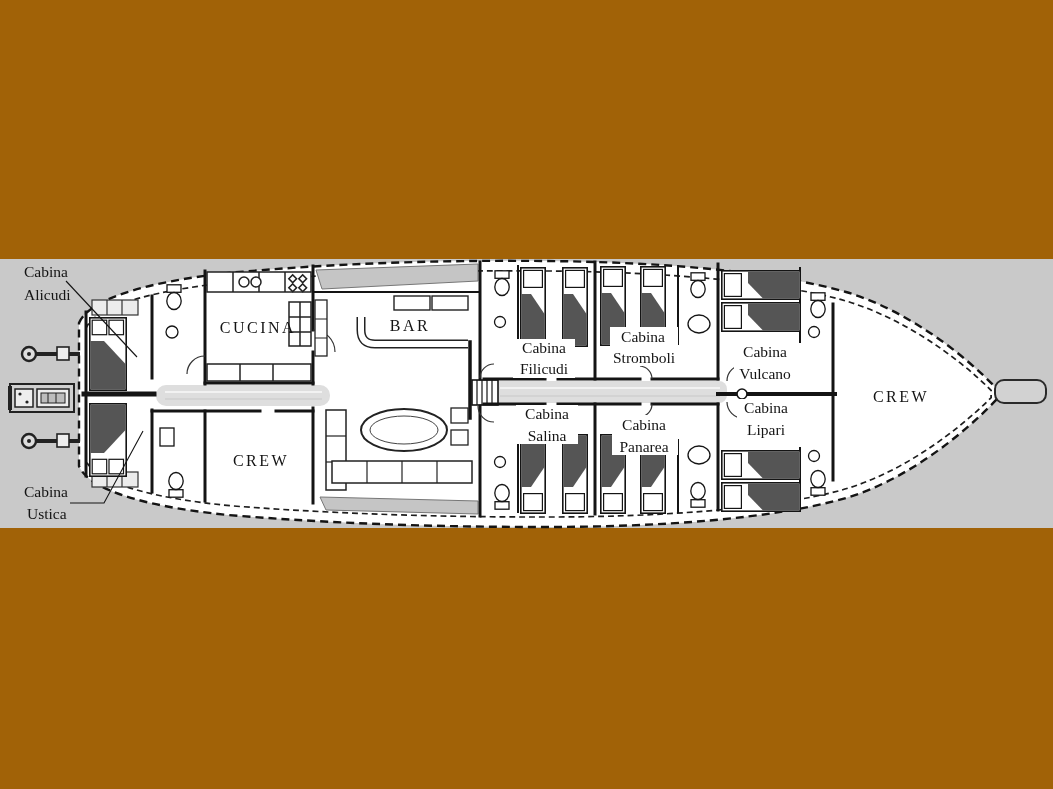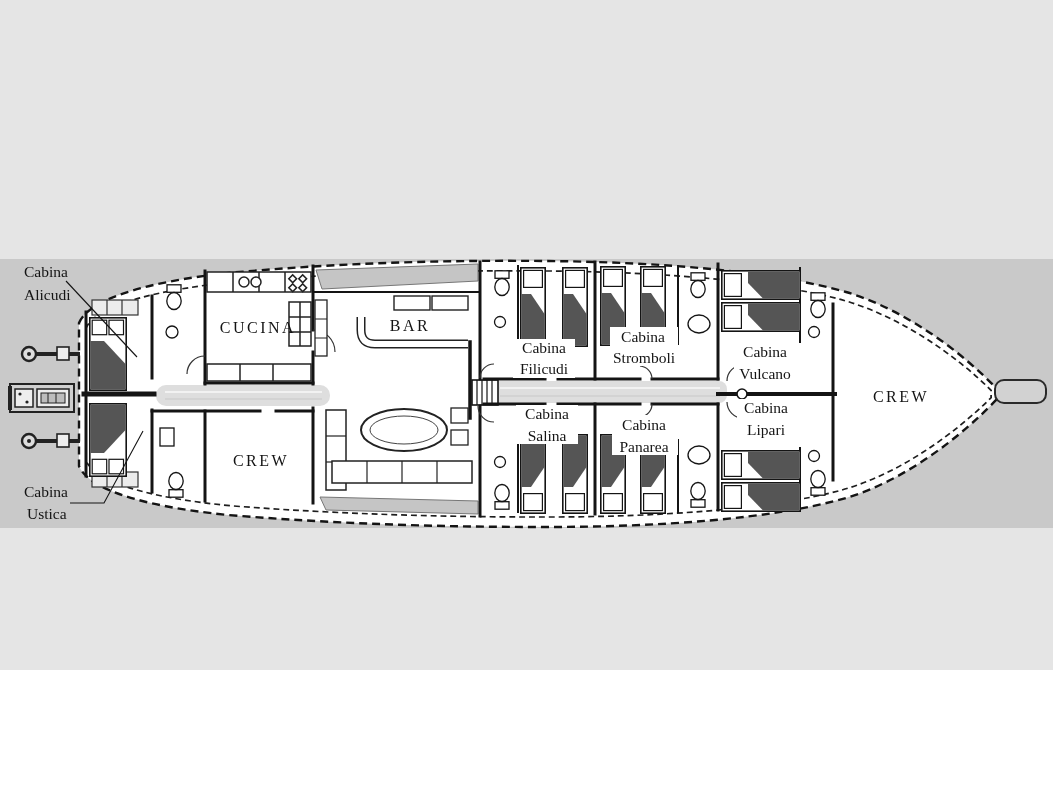--- a/index.html
+++ b/index.html
@@ -1,16 +1,16 @@
 <!DOCTYPE html>
 <html><head>
 <meta charset="utf-8">
 <style>
   html,body{margin:0;padding:0;background:#ffffff;}
-  .page{position:relative;width:1053px;height:670px;background:#e5e5e5;overflow:hidden;
+  .page{position:relative;width:1053px;height:789px;background:#a16207;overflow:hidden;
         font-family:"Liberation Serif","DejaVu Serif",serif;}
   svg{display:block;}
   text{fill:#141414;}
   .lbl{font-size:15.5px;}
   .lbl-caps{font-size:16px;letter-spacing:2.5px;}
 </style>
 </head>
 <body>
 
 <div class="page">

